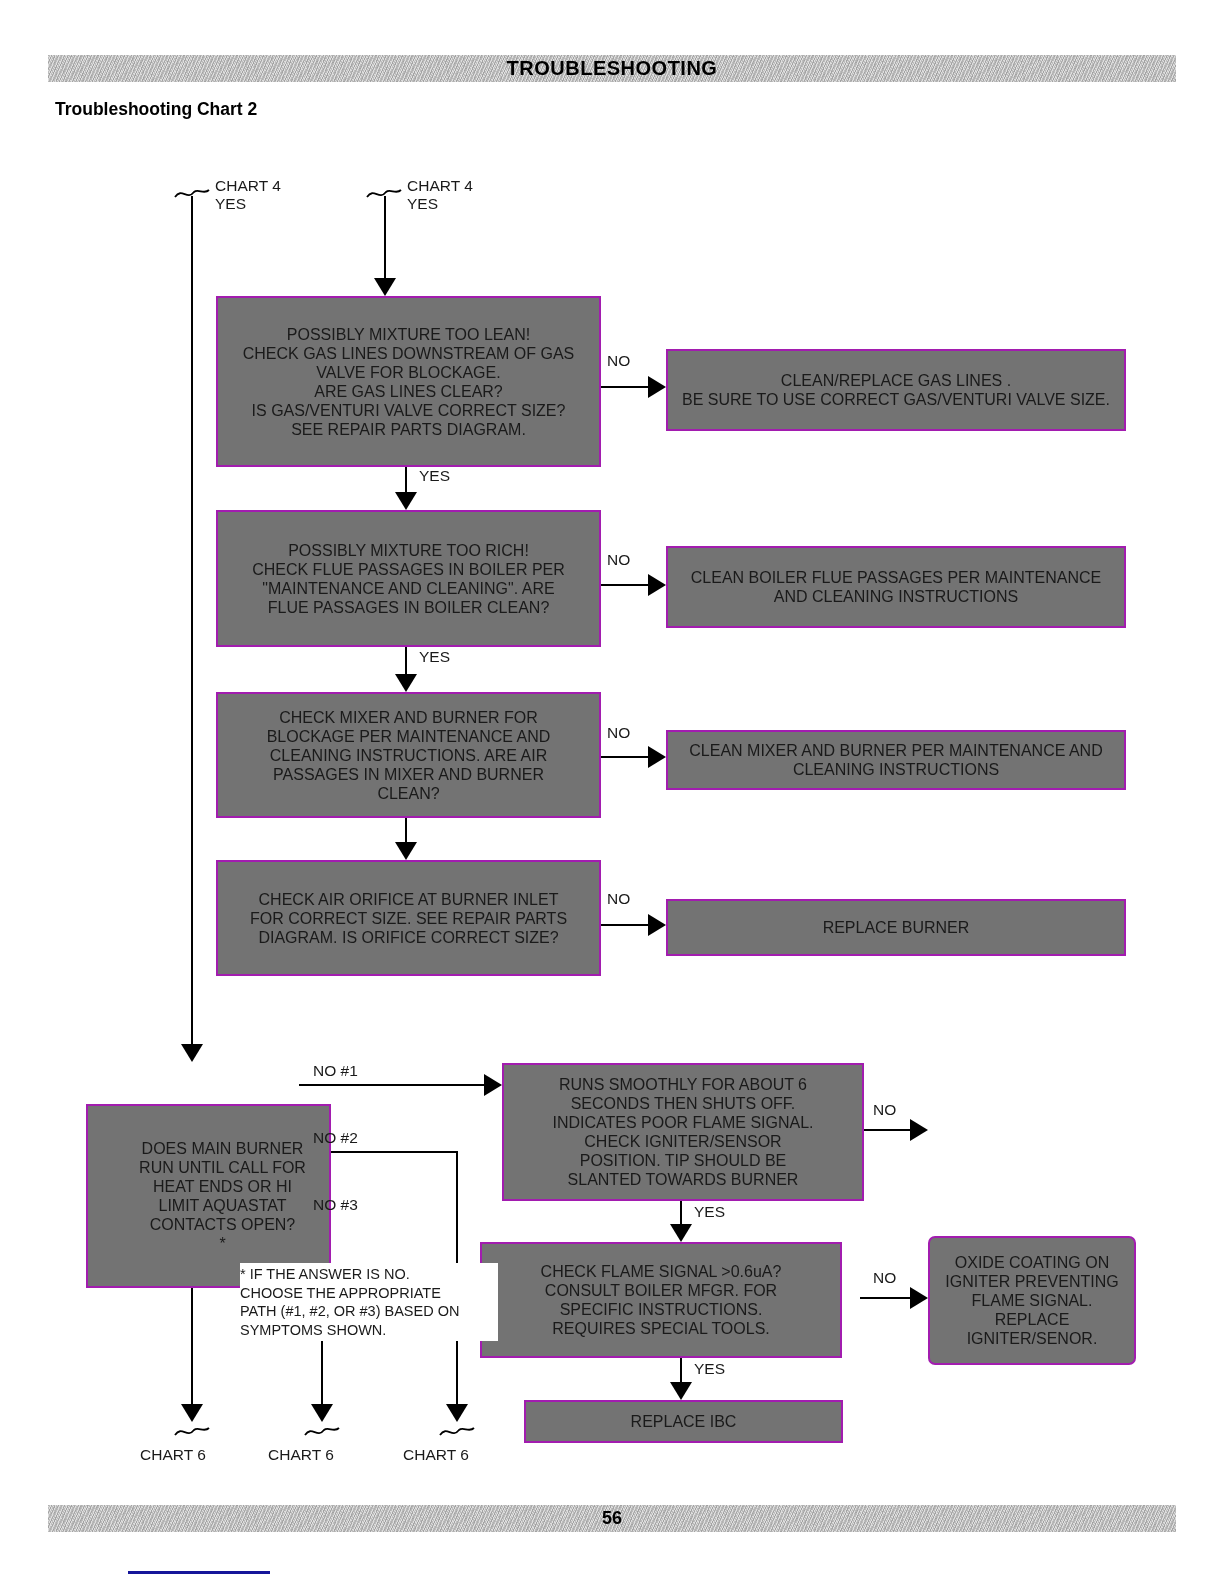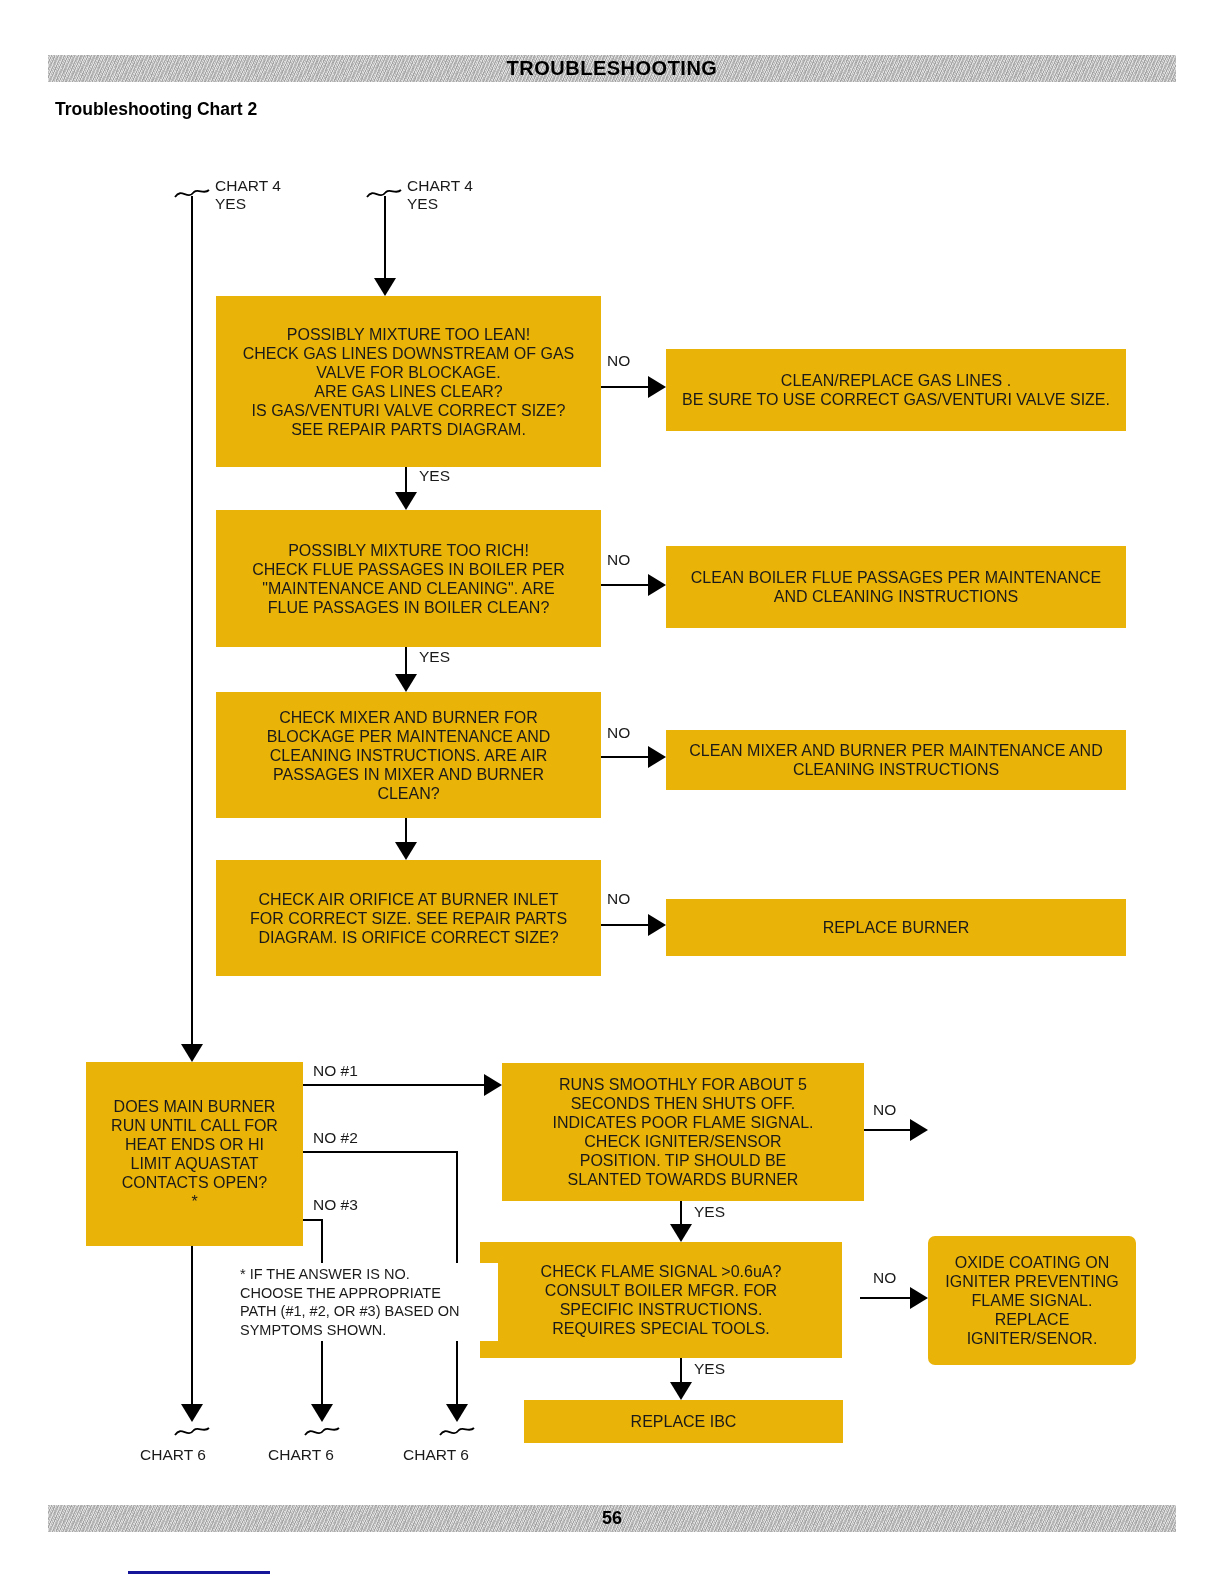--- a/index.html
+++ b/index.html
@@ -11,21 +11,21 @@
     background-color:#dedede;
     background-image:
       repeating-linear-gradient(115deg, rgba(140,140,140,.55) 0 1px, rgba(0,0,0,0) 1px 3px),
       repeating-linear-gradient(65deg, rgba(150,150,150,.45) 0 1px, rgba(0,0,0,0) 1px 2px);
     display:flex;align-items:center;justify-content:center;
   }
   .bar-title{font-weight:bold;font-size:20px;letter-spacing:.5px;color:#000;}
   .page-subtitle{position:absolute;left:55px;top:99px;font-weight:bold;font-size:17.5px;color:#000;}
 
   .fbox{
-    position:absolute;border:2px solid #eab308;background:#eab308;
+    position:absolute;border:2px solid #a21caf;background:#737373;
     display:flex;align-items:center;justify-content:center;
     text-align:center;white-space:pre-line;
     font-size:16px;line-height:19px;z-index:2;
   }
   .hline{position:absolute;height:2px;background:#000;z-index:1;}
   .vline{position:absolute;width:2px;background:#000;z-index:1;}
   .arrow-down{position:absolute;width:0;height:0;z-index:2;
     border-left:11px solid transparent;border-right:11px solid transparent;border-top:18px solid #000;}
   .arrow-right{position:absolute;width:0;height:0;z-index:2;
     border-top:11px solid transparent;border-bottom:11px solid transparent;border-left:18px solid #000;}
@@ -117,27 +117,27 @@
 BLOCKAGE PER MAINTENANCE AND
 CLEANING INSTRUCTIONS. ARE AIR
 PASSAGES IN MIXER AND BURNER
 CLEAN?</div>
   <div class="fbox" style="left:666px;top:730px;width:456px;height:56px;">CLEAN MIXER AND BURNER PER MAINTENANCE AND
 CLEANING INSTRUCTIONS</div>
   <div class="fbox" style="left:216px;top:860px;width:381px;height:112px;">CHECK AIR ORIFICE AT BURNER INLET
 FOR CORRECT SIZE. SEE REPAIR PARTS
 DIAGRAM. IS ORIFICE CORRECT SIZE?</div>
   <div class="fbox" style="left:666px;top:899px;width:456px;height:53px;">REPLACE BURNER</div>
-  <div class="fbox" style="left:86px;top:1062px;width:213px;height:180px;">DOES MAIN BURNER
+  <div class="fbox" style="left:86px;top:1104px;width:213px;height:180px;padding-left:28px;">DOES MAIN BURNER
 RUN UNTIL CALL FOR
 HEAT ENDS OR HI
 LIMIT AQUASTAT
 CONTACTS OPEN?
 *</div>
-  <div class="fbox" style="left:502px;top:1063px;width:358px;height:134px;">RUNS SMOOTHLY FOR ABOUT 5
+  <div class="fbox" style="left:502px;top:1063px;width:358px;height:134px;">RUNS SMOOTHLY FOR ABOUT 6
 SECONDS THEN SHUTS OFF.
 INDICATES POOR FLAME SIGNAL.
 CHECK IGNITER/SENSOR
 POSITION. TIP SHOULD BE
 SLANTED TOWARDS BURNER</div>
   <div class="fbox" style="left:480px;top:1242px;width:358px;height:112px;">CHECK FLAME SIGNAL &gt;0.6uA?
 CONSULT BOILER MFGR. FOR
 SPECIFIC INSTRUCTIONS.
 REQUIRES SPECIAL TOOLS.</div>
   <div class="fbox" style="left:928px;top:1236px;width:204px;height:125px;border-radius:7px;">OXIDE COATING ON

